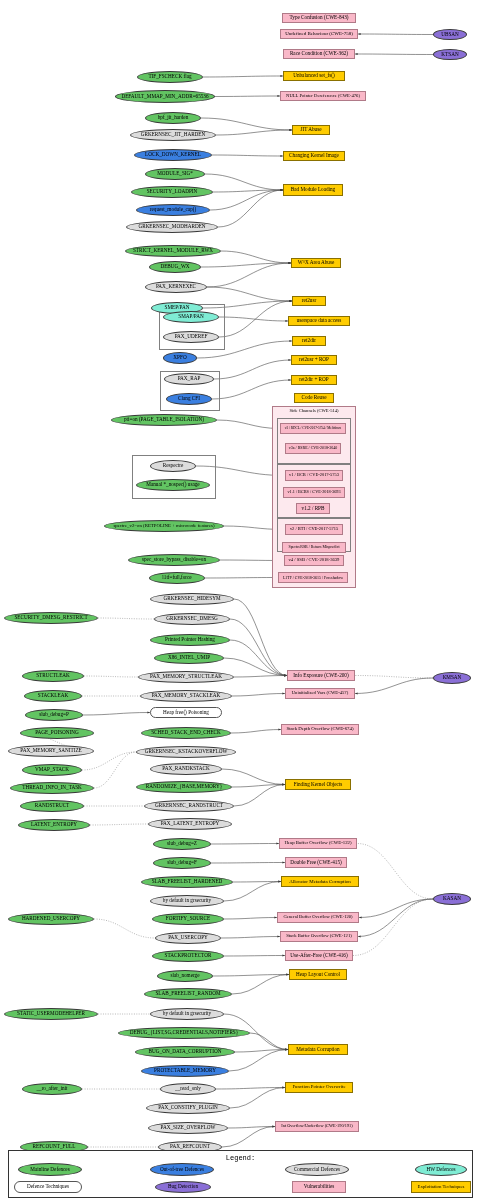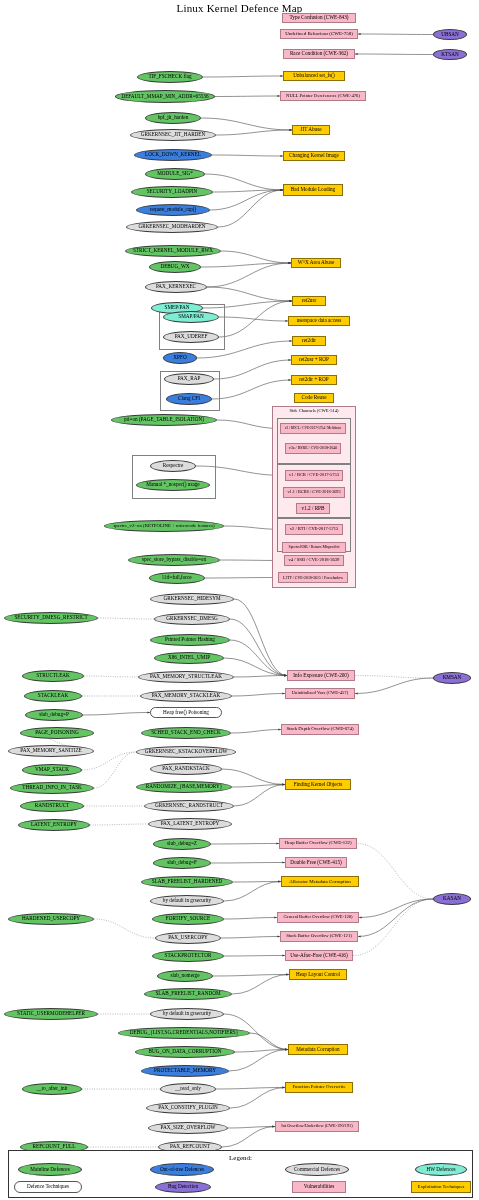--- a/index.html
+++ b/index.html
@@ -28,29 +28,28 @@
   .box{border:.7px solid #4a4a4a;}
   .pink{background:#f9b8c8;border-color:#b07a88;}
   .yellow{background:#ffcc00;border-color:#8a7000;}
   .white{background:#ffffff;border-color:#555;border-radius:9px;}
 
   .cluster{position:absolute;border:.7px solid #808080;background:transparent;}
   .cluster.titled{border-color:#b07a88;background:#fde9ee;}
   .cluster-title{position:absolute;left:0;top:1px;width:100%;text-align:center;
                  font-size:4.6px;color:#000;}
 
-  .legend{position:absolute;border:.8px solid #333;background:#fff;}
+  .legend{position:absolute;border:.8px solid #333;background:#fff;font-family:Liberation Mono, monospace;}
   .legend-title{position:absolute;left:0;top:3px;width:100%;text-align:center;
                 font-size:7px;color:#000;}
 </style>
 </head>
 <body>
 
 <div id="canvas">
-  <div class="title">Linux Kernel Defence Map</div>
   <svg id="edges" viewBox="0 0 479 1200">
     <defs>
       <marker id="arr" markerWidth="5" markerHeight="5" refX="4.4" refY="1.8" orient="auto" markerUnits="strokeWidth">
         <path d="M0,0 L0,3.6 L4.4,1.8 z" fill="#3a3a3a"></path>
       </marker>
     </defs>
     <g id="edge-group">
         <path d="M433,34.5 C399.25,34.5 391.75,34 358,34" fill="none" stroke="#4a4a4a" stroke-width="0.6" marker-end="url(#arr)"></path>
         <path d="M433,54.5 C397.9,54.5 390.1,54 355,54" fill="none" stroke="#4a4a4a" stroke-width="0.6" marker-end="url(#arr)"></path>
         <path d="M203,77 C239,77 247,76 283,76" fill="none" stroke="#4a4a4a" stroke-width="0.6" marker-end="url(#arr)"></path>

